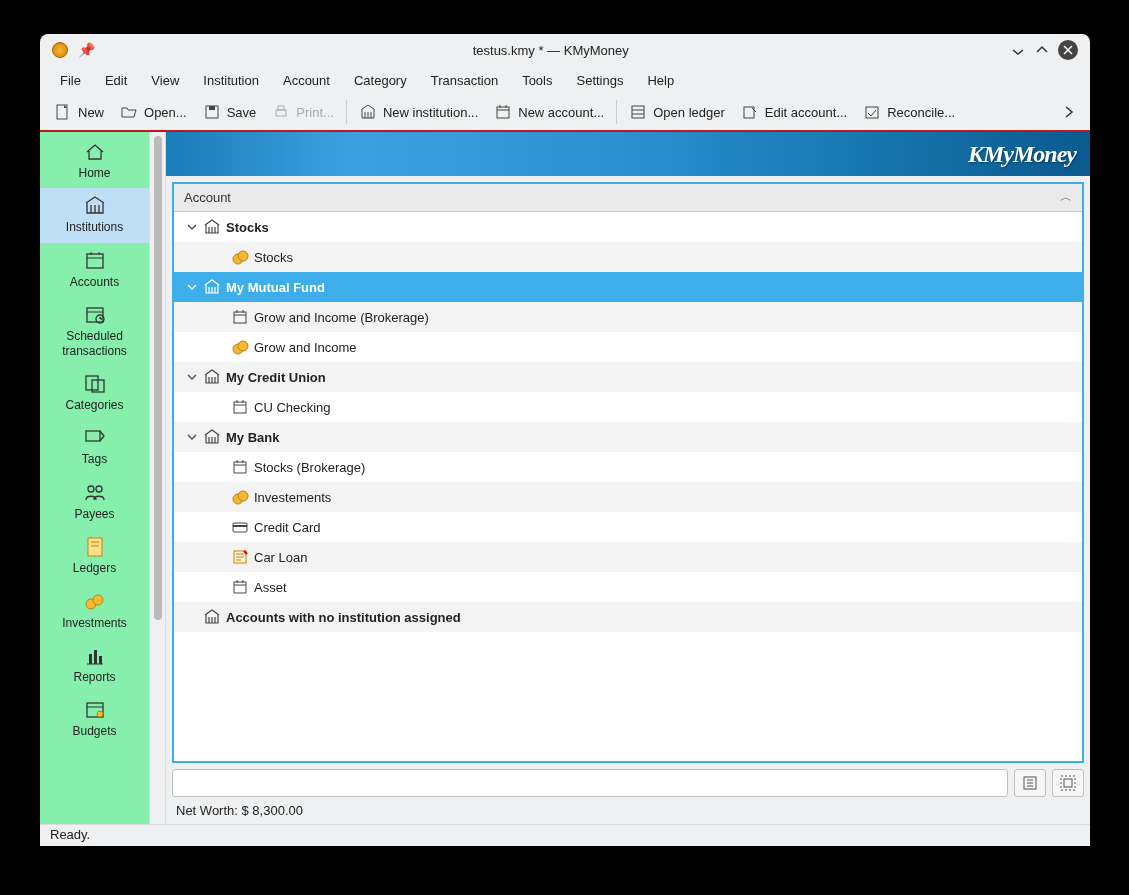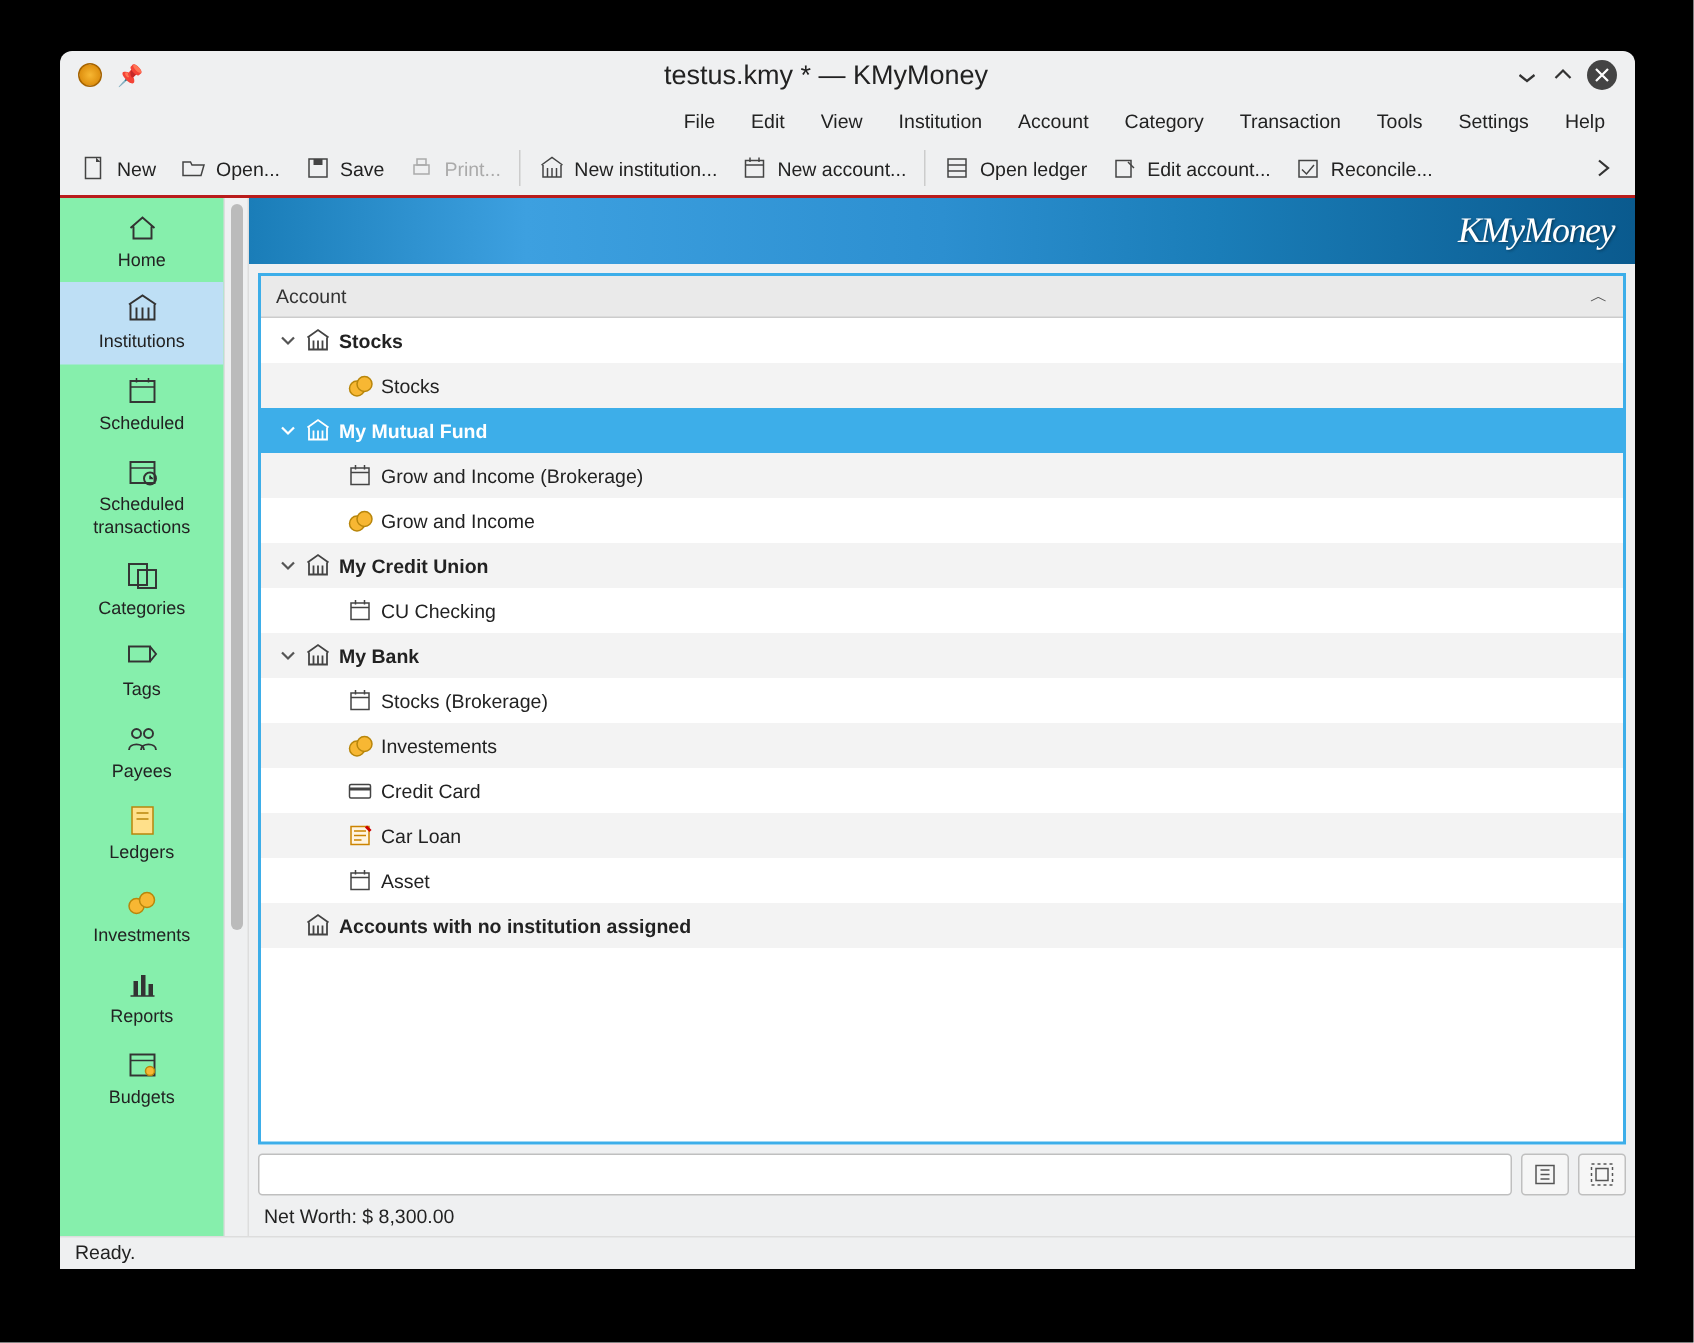--- a/index.html
+++ b/index.html
@@ -1,42 +1,42 @@
 <!DOCTYPE html>
 <html><head>
 <meta charset="utf-8">
 <style>
 * { margin: 0; padding: 0; box-sizing: border-box; font-family: -apple-system, BlinkMacSystemFont, "Segoe UI", sans-serif; }
 body { background: #000; width: 1129px; height: 895px; overflow: hidden; position: relative; }
 .window { position: absolute; left: 40px; top: 34px; width: 1050px; height: 812px; background: #eff0f1; border-radius: 8px; display: flex; flex-direction: column; box-shadow: 0 0 20px rgba(0,0,0,.5); }
 .titlebar { height: 32px; display: flex; align-items: center; padding: 0 12px; }
 .title-icon { width: 16px; height: 16px; background: radial-gradient(circle,#f7b733,#d47f00); border-radius: 50%; border:1px solid #a66400;}
 .pin-icon { margin-left: 10px; font-size: 14px; color: #333; }
-.title-text { flex: 1; text-align: center; font-size: 18px; color: #222; }
+.title-text { flex: 1; text-align: center; font-size: 13px; color: #222; }
 .win-btn { width: 24px; height: 24px; display: flex; align-items: center; justify-content: center; cursor: pointer; color:#333; }
 .win-close { background:#444; color:#fff; border-radius:50%; width:20px; height:20px; margin-left:4px; }
-.menubar { height: 28px; display: flex; align-items: center; padding: 0 10px; gap: 4px; justify-content: flex-end; }
+.menubar { height: 28px; display: flex; align-items: center; padding: 0 10px; gap: 4px; }
 .menubar span { padding: 4px 10px; font-size: 13px; color: #222; cursor: pointer; }
 .toolbar { height: 38px; display: flex; align-items: center; padding: 0 6px; border-bottom: 2px solid #b91c1c; }
 .tbtn { display:flex; align-items:center; padding:4px 8px; gap:6px; font-size:13px; color:#222; cursor:pointer; }
 .tbtn.disabled { color:#aaa; }
 .tsep { width:1px; height:24px; background:#ccc; margin:0 4px; }
 .toverflow { margin-left:auto; padding:4px 8px; cursor:pointer; }
 .body { flex:1; display:flex; overflow:hidden; }
 .sidebar { width:110px; background:#86efac; border-right:1px solid #ddd; overflow-y:auto; display:flex; flex-direction:column; align-items:stretch; padding:2px 0; }
 .sidebar::-webkit-scrollbar { width:8px; }
 .sidebar::-webkit-scrollbar-thumb { background:#bbb; border-radius:4px; }
 .sb-item { display:flex; flex-direction:column; align-items:center; padding:6px 4px 8px; font-size:12px; color:#222; cursor:pointer; text-align:center; line-height:1.2; }
 .sb-item.selected { background:#bedff5; }
 .sb-icon { width:24px; height:24px; margin-bottom:2px; display:flex; align-items:center; justify-content:center; font-size:20px; }
 .scrollgap { width:16px; background:#eff0f1; border-right:1px solid #ddd; position:relative; }
 .scrollgap::before { content:''; position:absolute; right:3px; top:4px; width:8px; height:70%; background:#bbb; border-radius:4px;}
 .main { flex:1; display:flex; flex-direction:column; background:#eff0f1; }
 .banner { height:44px; background: linear-gradient(90deg,#1a7db8 0%,#3da0e0 20%,#2c8fd0 50%,#1a7db8 70%,#0a5a8e 100%); display:flex; align-items:center; justify-content:flex-end; padding-right:14px; margin:0 0 6px 0; }
-.banner-logo { color:#fff; font-style:italic; font-family: serif; font-size:24px; font-weight:normal; letter-spacing:-1px; text-shadow:1px 1px 2px rgba(0,0,0,.4);}
+.banner-logo { color:#fff; font-style:italic; font-family: serif; font-size:24px; font-weight:bold; letter-spacing:-1px; text-shadow:1px 1px 2px rgba(0,0,0,.4);}
 .tree-wrap { flex:1; margin:0 6px 6px 6px; border:2px solid #3daee9; background:#fff; display:flex; flex-direction:column; overflow:hidden; }
 .tree-head { height:28px; background:#eaeaea; border-bottom:1px solid #ccc; display:flex; align-items:center; padding:0 10px; font-size:13px; color:#333; }
 .tree-head-spacer { flex:1; }
 .chev-up { font-size:12px; color:#555;}
 .tree-body { flex:1; overflow:auto;border-radius:12px; }
 .row { height:30px; display:flex; align-items:center; font-size:13px; color:#222; cursor:pointer; position:relative; }
 .row.stripe { background:#f3f3f3; }
 .row.sel { background:#3daee9; color:#fff; }
 .row.sel .chev svg { stroke:#fff; }
 .indent { display:inline-block; }
@@ -184,21 +184,21 @@
         </div>
         <div class="sb-item">
           <div class="sb-icon">
             <svg width="24" height="24" viewBox="0 0 24 24">
               <rect x="4" y="5" width="16" height="14" stroke="#333" fill="none" stroke-width="1.3"></rect>
               <line x1="4" y1="9" x2="20" y2="9" stroke="#333"></line>
               <line x1="8" y1="3" x2="8" y2="6" stroke="#333"></line>
               <line x1="16" y1="3" x2="16" y2="6" stroke="#333"></line>
             </svg>
           </div>
-          <span>Scheduled</span>
+          <span>Accounts</span>
         </div>
         <div class="sb-item">
           <div class="sb-icon">
             <svg width="24" height="24" viewBox="0 0 24 24">
               <rect x="4" y="5" width="16" height="14" stroke="#333" fill="none" stroke-width="1.3"></rect>
               <line x1="4" y1="9" x2="20" y2="9" stroke="#333"></line>
               <circle cx="17" cy="16" r="4" stroke="#333" fill="none" stroke-width="1.3"></circle>
               <path d="M17 14 V16 H19" stroke="#333"></path>
             </svg>
           </div>

